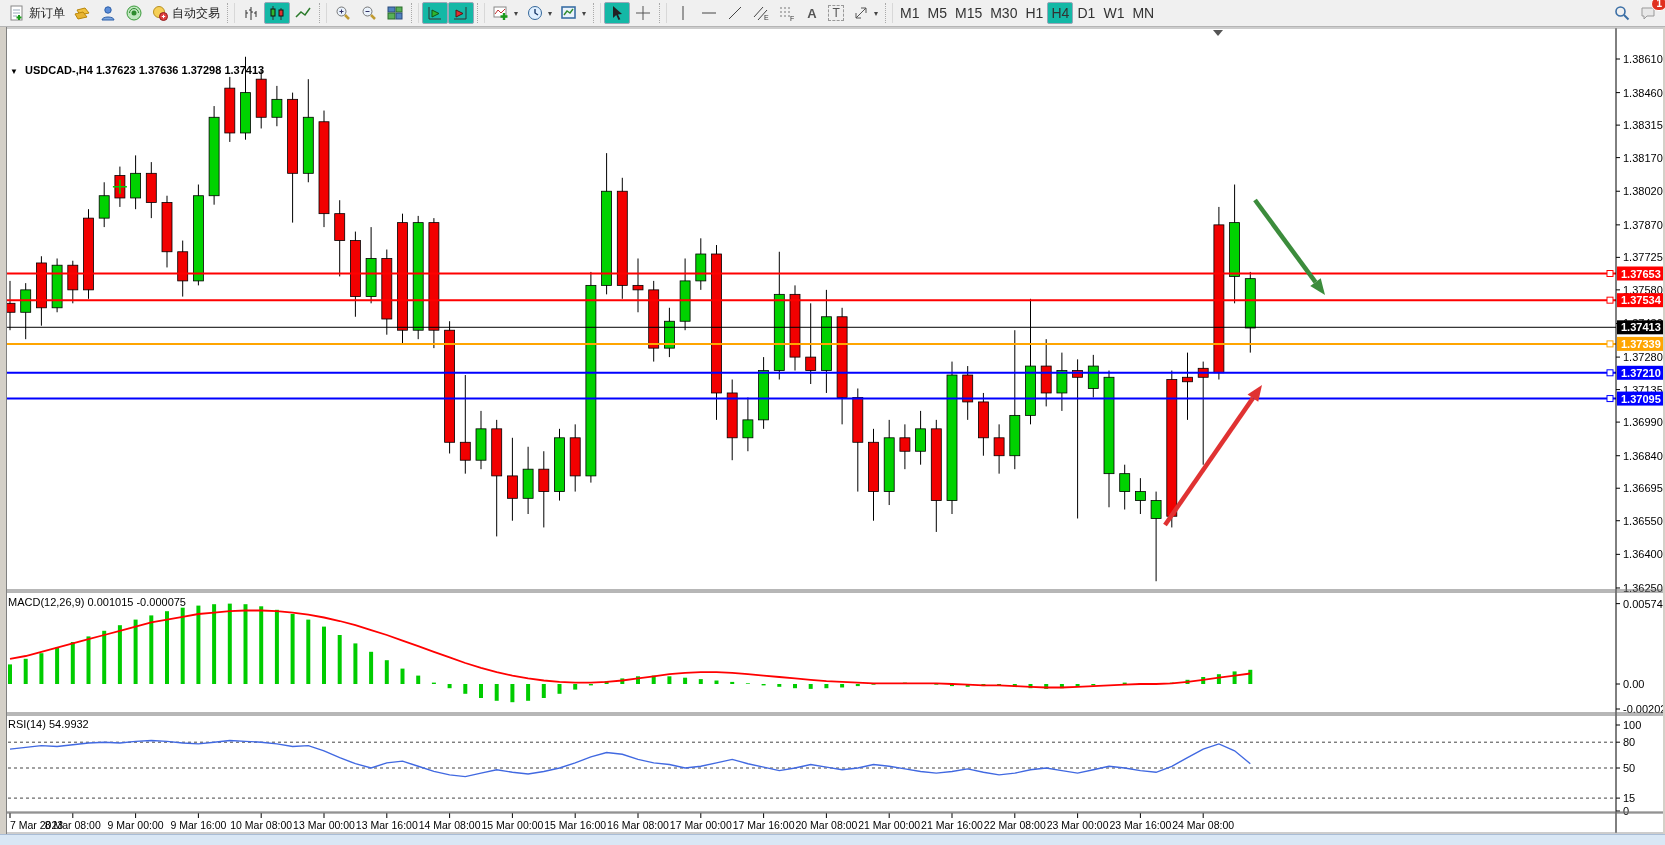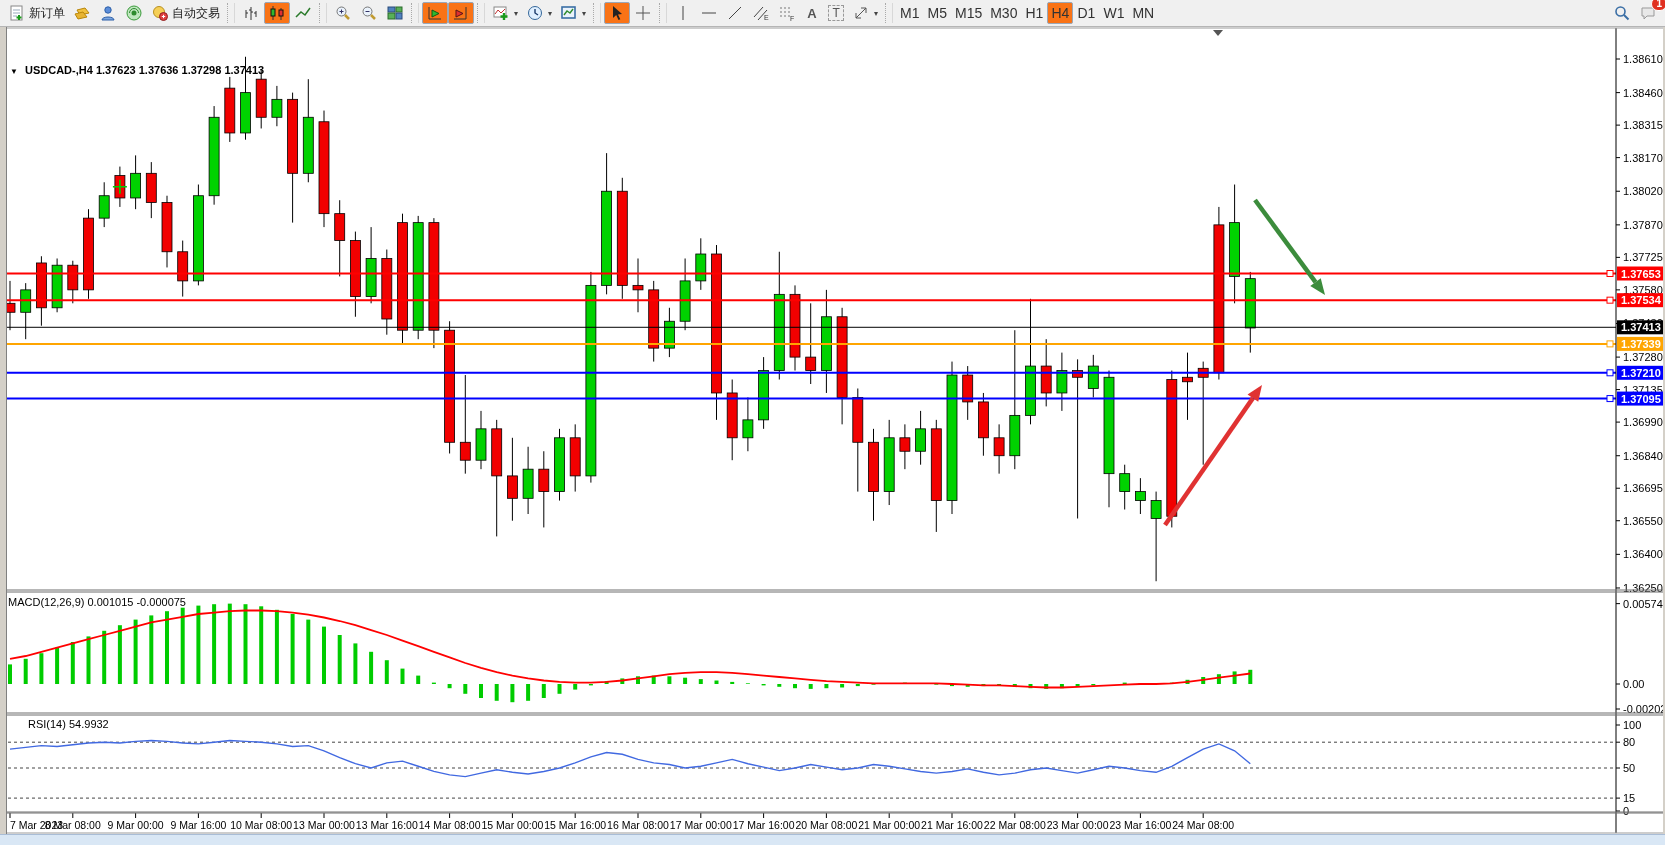--- a/index.html
+++ b/index.html
@@ -1,35 +1,35 @@
 <!DOCTYPE html>
 <html><head>
 <meta charset="utf-8">
 <style>
   html,body{margin:0;padding:0;background:#fff;}
   .app{position:relative;width:1665px;height:845px;overflow:hidden;font-family:"Liberation Sans",sans-serif;background:#fff;}
   #cv{position:absolute;left:0;top:0;}
   
   .toolbar{position:absolute;left:0;top:0;width:1665px;height:27px;background:#f0f0f0;border-bottom:1px solid #b5b5b5;display:flex;align-items:center;padding:0 4px;box-sizing:border-box;z-index:10;}
   .tb{display:flex;align-items:center;gap:3px;height:22px;min-width:24px;justify-content:center;border:1px solid transparent;background:transparent;font-family:"Liberation Sans",sans-serif;font-size:12px;color:#222;padding:0 3px;cursor:default;}
-  .tb.pressed{background:#f97316;border:1px solid #9aa7b8;border-radius:2px;}
+  .tb.pressed{background:#14b8a6;border:1px solid #9aa7b8;border-radius:2px;}
   .tb .caret{font-size:8px;color:#444;margin-left:1px;}
   .tf{font-size:14px;color:#333;min-width:26px;}
   .sep{width:6px;height:20px;border-left:1px dotted #aaa;border-right:1px solid #d8d8d8;margin:0 3px;}
   .spacer{flex:1;}
   .badge{position:absolute;right:-6px;top:-5px;background:#e03020;color:#fff;border-radius:8px;font-size:10px;font-weight:bold;padding:0 4px;line-height:12px;border:1px solid #fff;}
   .chatwrap{position:relative;}
   svg.ic{width:18px;height:18px;display:block;}
   .cjk{letter-spacing:0;}
   
   .overlay{position:absolute;z-index:5;color:#000;font-size:11px;white-space:nowrap;}
   .title-ov{left:10px;top:32px;font-weight:bold;margin-top:32px;}
   .title-ov .exp{font-size:8px;margin-right:4px;}
   .macd-ov{left:8px;top:596px;}
-  .rsi-ov{left:8px;top:718px;padding-left:20px;}
+  .rsi-ov{left:8px;top:718px;}
   
   .edge-l{position:absolute;left:0;top:27px;width:6px;height:818px;background:#d4d0c8;border-right:1px solid #808080;z-index:6;}
   .edge-r{position:absolute;right:0;top:27px;width:2px;height:818px;background:#d4d0c8;z-index:6;}
   .statusbar{position:absolute;left:0;top:834px;width:1665px;height:11px;background:#d9e7f5;border-top:1px solid #a9bdd6;z-index:7;}
 </style>
 </head>
 <body>
 
 <div class="app">
 

